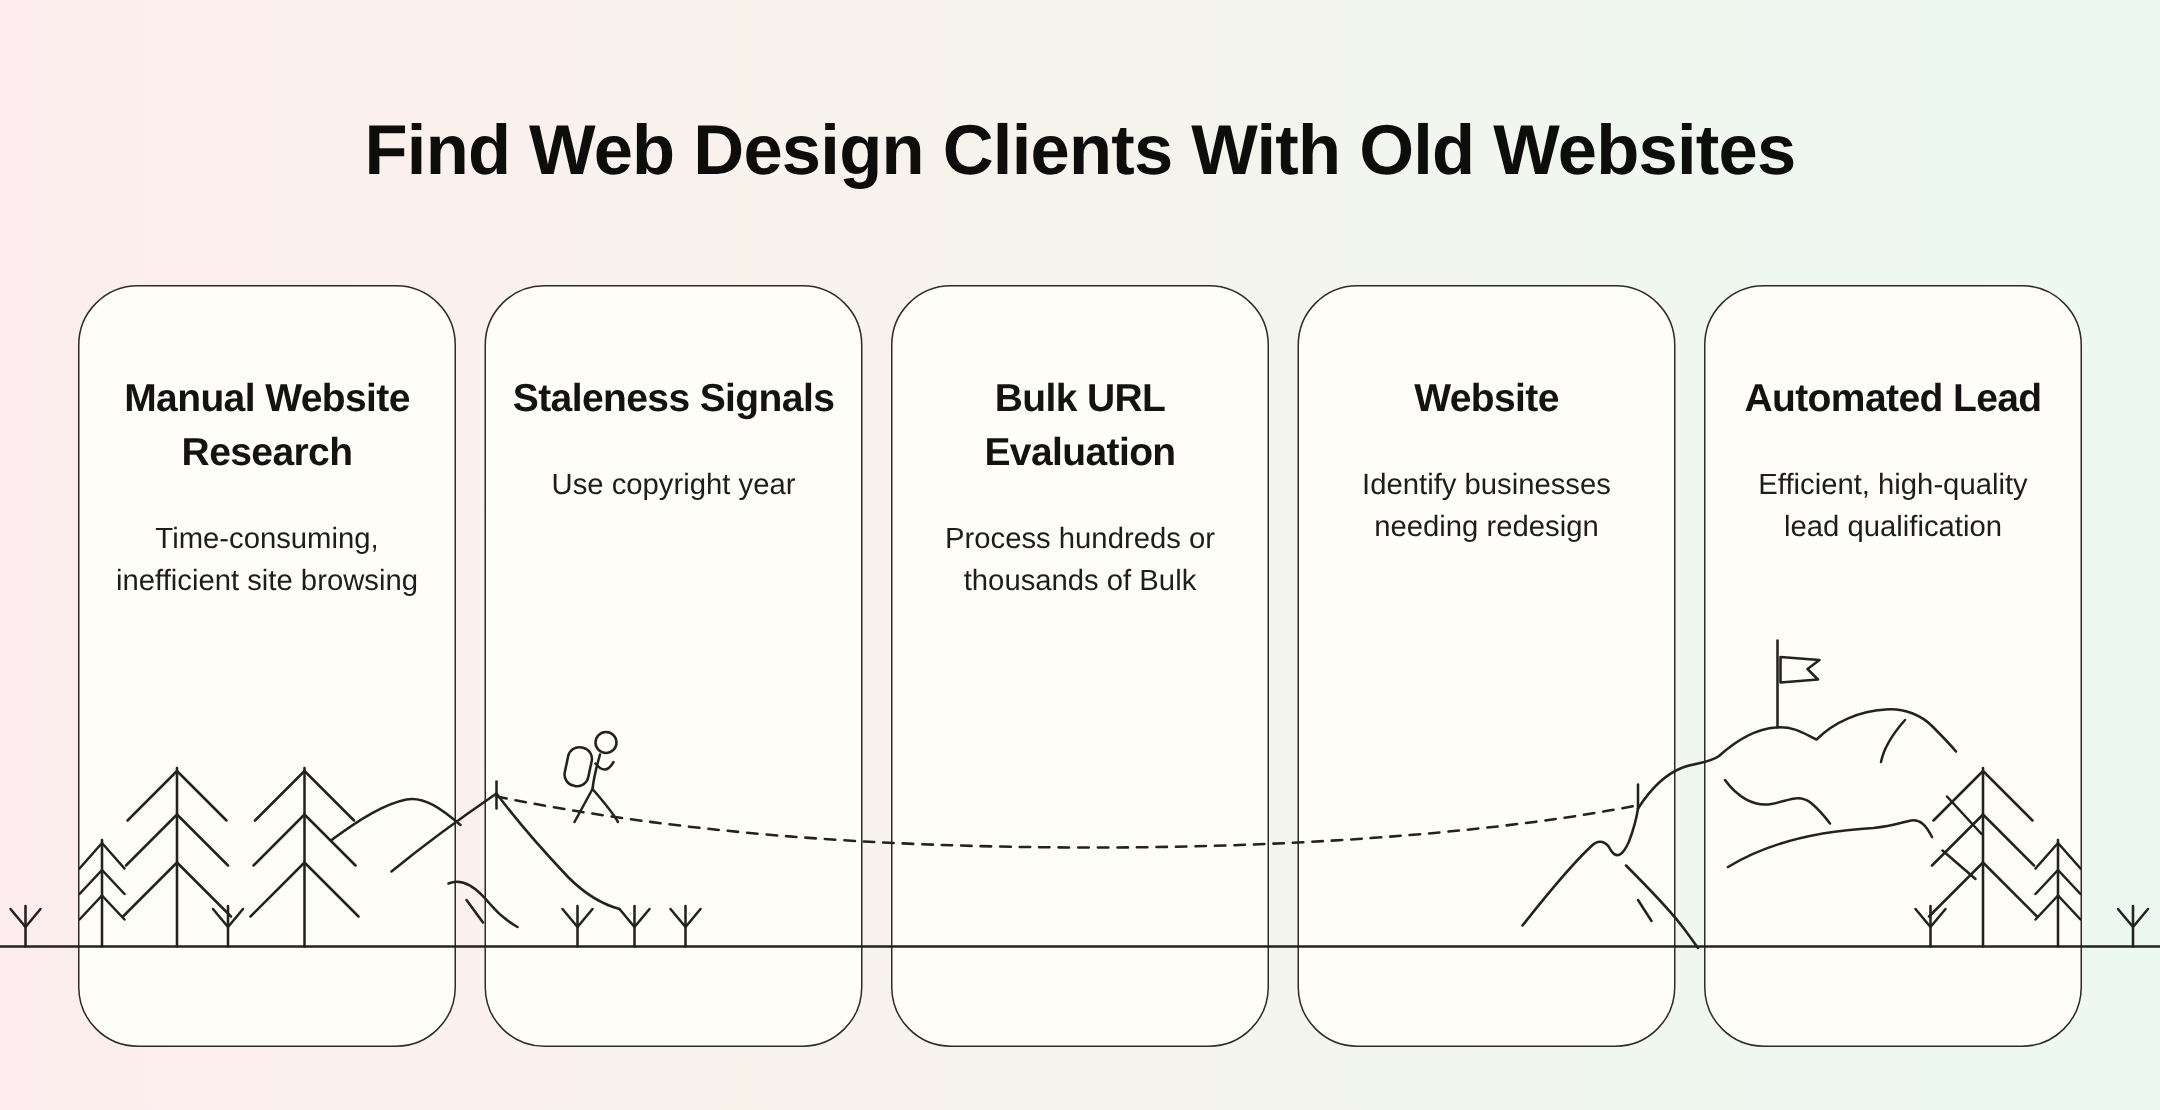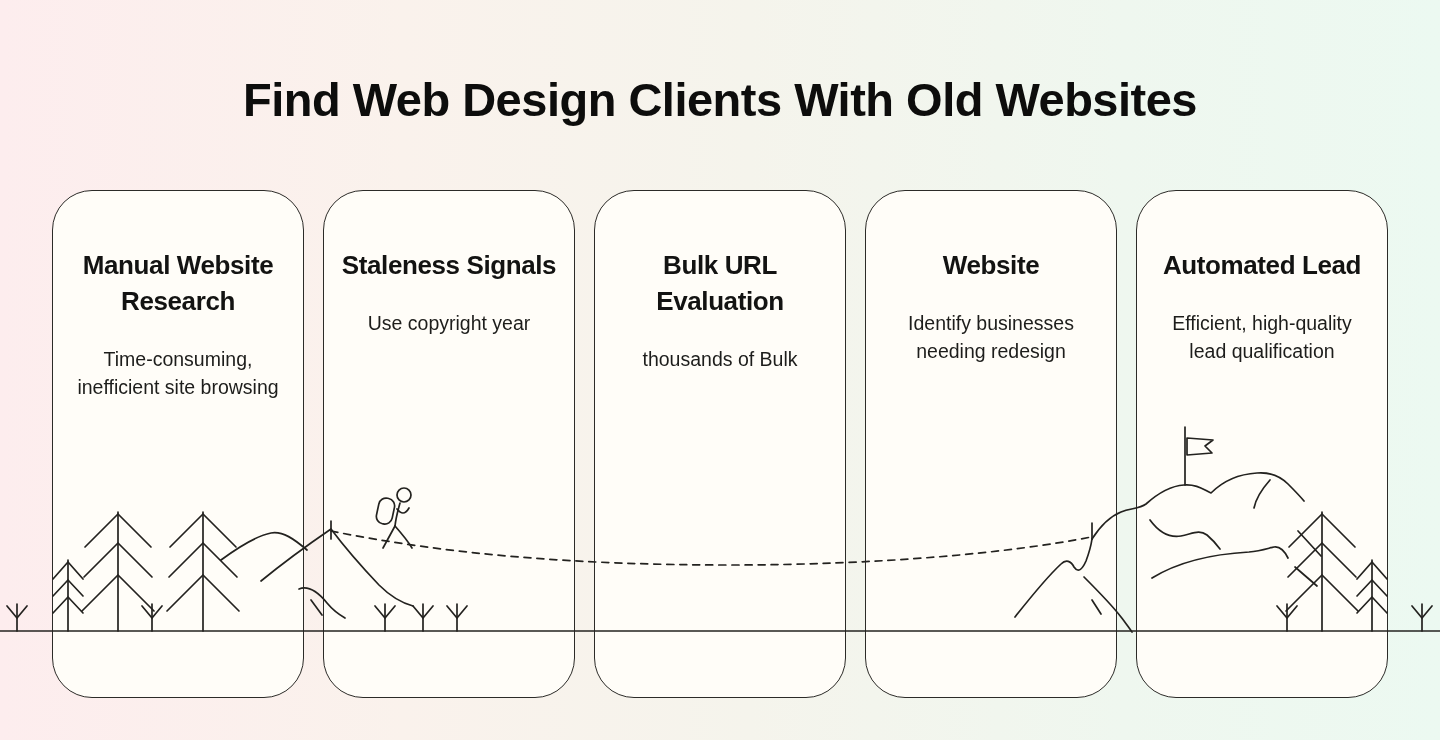--- a/index.html
+++ b/index.html
@@ -61,20 +61,21 @@
       <div class="card-sub">
         <span>Use copyright year</span>
       </div>
     </div>
     <div class="card">
       <div class="card-title">
         <span>Bulk URL</span>
         <span>Evaluation</span>
       </div>
       <div class="card-sub">
+        <span>Process hundreds or</span>
         <span>thousands of Bulk</span>
       </div>
     </div>
     <div class="card">
       <div class="card-title">
         <span>Website</span>
       </div>
       <div class="card-sub">
         <span>Identify businesses</span>
         <span>needing redesign</span>

